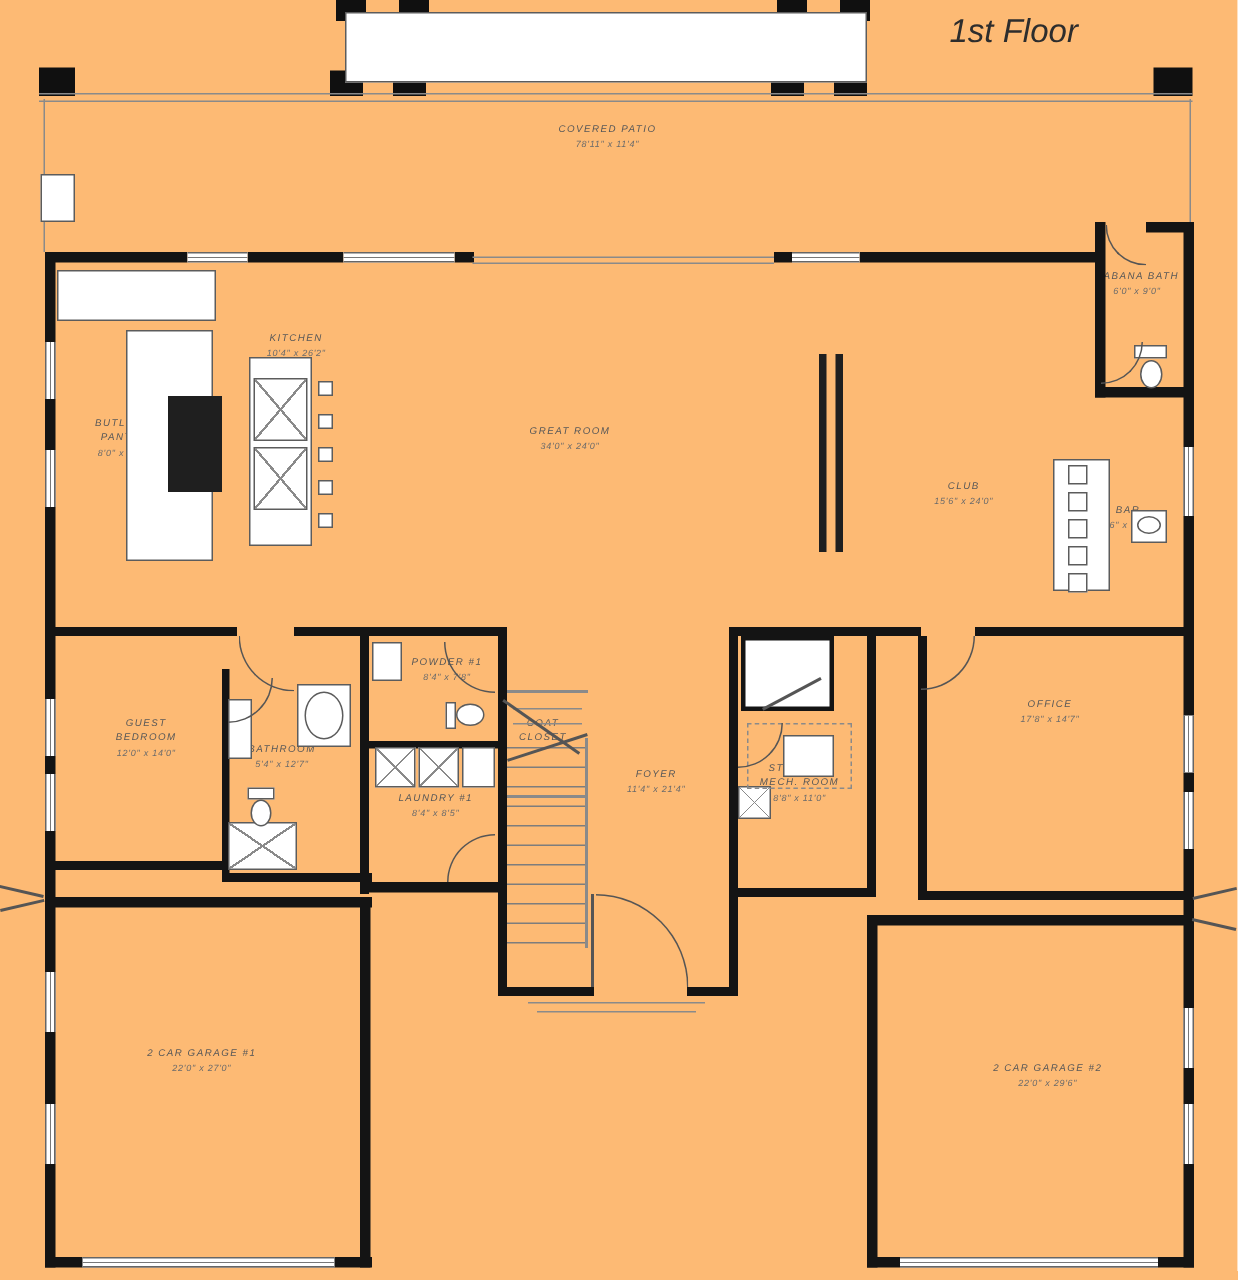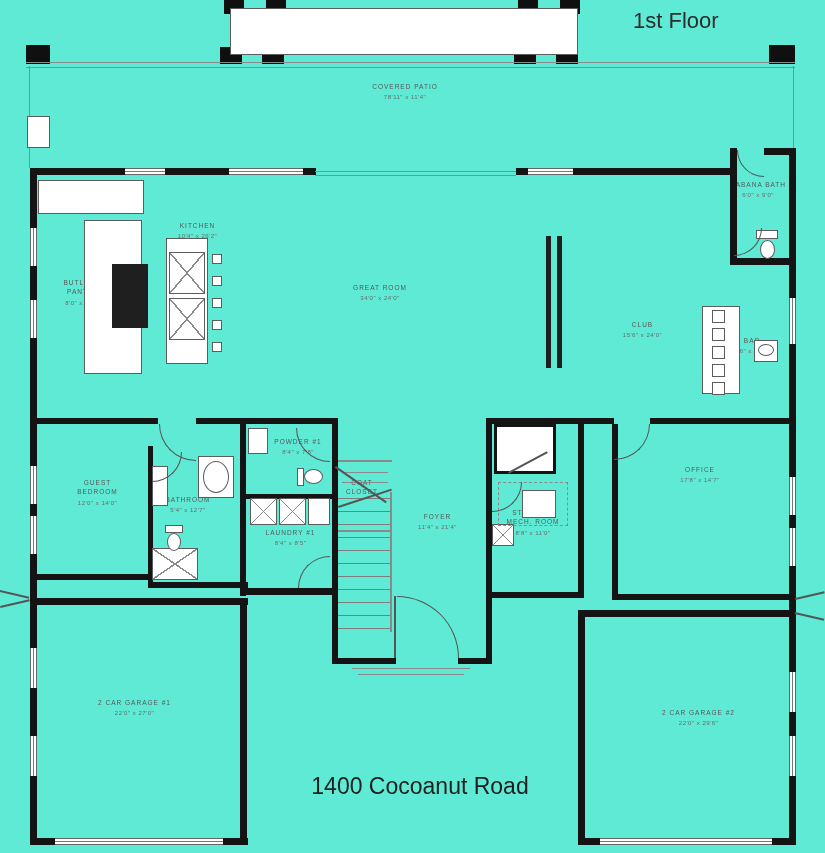--- a/index.html
+++ b/index.html
@@ -1,17 +1,17 @@
 <!DOCTYPE html>
 <html><head>
 <meta charset="utf-8">
 <style>
   html,body{margin:0;padding:0;background:#fff;}
-  #plan{position:relative;width:825px;height:853px;background:#5eead4;overflow:hidden;
-        font-family:"Liberation Sans",sans-serif;}
+  #plan{position:relative;width:825px;height:853px;background:#fdba74;overflow:hidden;
+        font-family:"Liberation Sans",sans-serif;font-style:italic;}
   .w{position:absolute;background:#141414;}
   .thin{position:absolute;background:#8a8a8a;}
   .col{position:absolute;background:#101010;}
   .winv{position:absolute;background:
         linear-gradient(to right,transparent 44%,#777 44%,#777 56%,transparent 56%) #fff;
         border-left:1px solid #666;border-right:1px solid #666;box-sizing:border-box;}
   .winh{position:absolute;background:
         linear-gradient(to bottom,transparent 44%,#777 44%,#777 56%,transparent 56%) #fff;
         border-top:1px solid #666;border-bottom:1px solid #666;box-sizing:border-box;}
   .orect{position:absolute;border:1px solid #5c5c5c;background:#fff;box-sizing:border-box;}
@@ -110,21 +110,20 @@
   <div class="lbl nowrap" style="left:72px;top:698px;width:125px">
     <div class="nm">2 CAR GARAGE #1</div>
     <div class="dm">22'0" x 27'0"</div>
   </div>
   <div class="lbl nowrap" style="left:636px;top:708px;width:125px">
     <div class="nm">2 CAR GARAGE #2</div>
     <div class="dm">22'0" x 29'6"</div>
   </div>
 
   <div class="address">
-    <div>1400 Cocoanut Road</div>
   </div>
 <div class="w" style="left: 30px; top: 168px; width: 7px; height: 677px;"></div>
     <div class="w" style="left: 789px; top: 148px; width: 7px; height: 697px;"></div>
     <div class="w" style="left: 30px; top: 168px; width: 95px; height: 7px;"></div>
     <div class="w" style="left: 165px; top: 168px; width: 64px; height: 7px;"></div>
     <div class="w" style="left: 303px; top: 168px; width: 13px; height: 7px;"></div>
     <div class="w" style="left: 516px; top: 168px; width: 12px; height: 7px;"></div>
     <div class="w" style="left: 573px; top: 168px; width: 160px; height: 7px;"></div>
     <div class="w" style="left: 730px; top: 148px; width: 7px; height: 117px;"></div>
     <div class="w" style="left: 764px; top: 148px; width: 32px; height: 7px;"></div>

